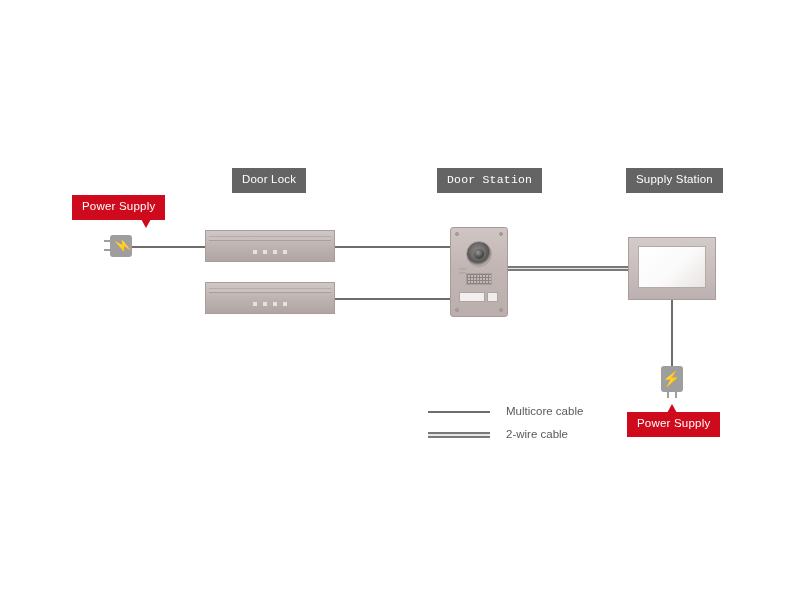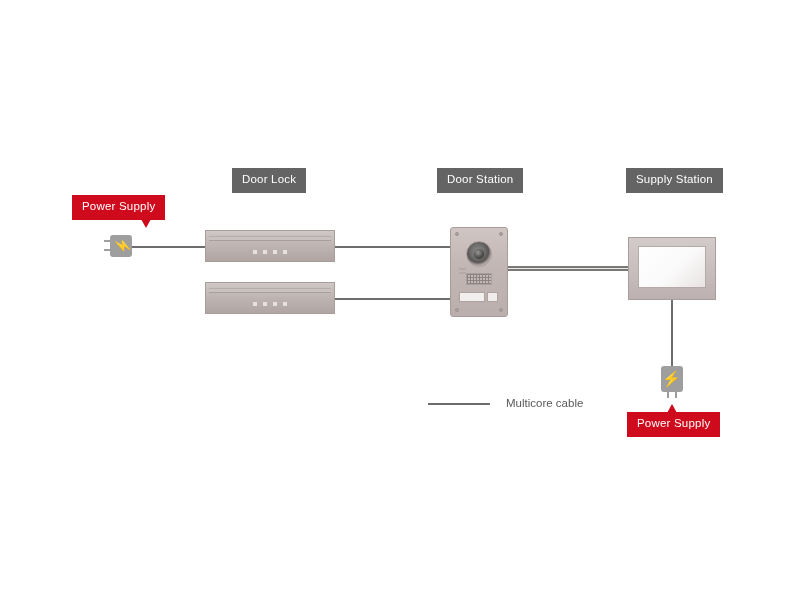--- a/index.html
+++ b/index.html
@@ -248,20 +248,21 @@
     background: linear-gradient(135deg,#ffffff 0%, #fbfafa 55%, #e7e3e2 100%);
     border: 1px solid #b4aaa8;
     box-sizing: border-box;
   }
 
   
   .legend { position: absolute; }
   .legend-row {
     position: absolute;
     height: 18px;
+    margin-top: 8px;
   }
   .legend-line1 {
     position: absolute;
     left: 0; top: 8px;
     width: 62px; height: 2px;
     background: #6f6c6c;
   }
   .legend-line2 {
     position: absolute;
     left: 0; top: 6px;
@@ -282,21 +283,21 @@
 </style>
 </head>
 <body>
 
 <div id="diagram">
 
   <div class="badge" style="left:232px; top:168px;">
     <span>Door Lock</span>
   </div>
 
-  <div class="badge" style="left:437px; top:168px;">
+  <div class="badge" style="left:437px; top:168px;font-family:Liberation Mono, monospace;">
     <span>Door Station</span>
   </div>
 
   <div class="badge" style="left:626px; top:168px;">
     <span>Supply Station</span>
   </div>
 
   <div class="callout tail-down" style="left:72px; top:195px;">
     <span>Power Supply</span>
     <span class="tail" style="right:14px;"></span>
@@ -360,15 +361,19 @@
     <span class="tail" style="left:40px;"></span>
   </div>
 
   <div class="legend" style="left:428px; top:395px; width:200px; height:46px;">
 
     <div class="legend-row" style="left:0; top:0; width:200px;">
       <span class="legend-line1"></span>
       <span class="legend-text">Multicore cable</span>
     </div>
 
+    <div class="legend-row" style="left:0; top:23px; width:200px;">
+      <span class="legend-line2"></span>
+      <span class="legend-text">2-wire cable</span>
+    </div>
   </div>
 
 </div>
 
 </body></html>

